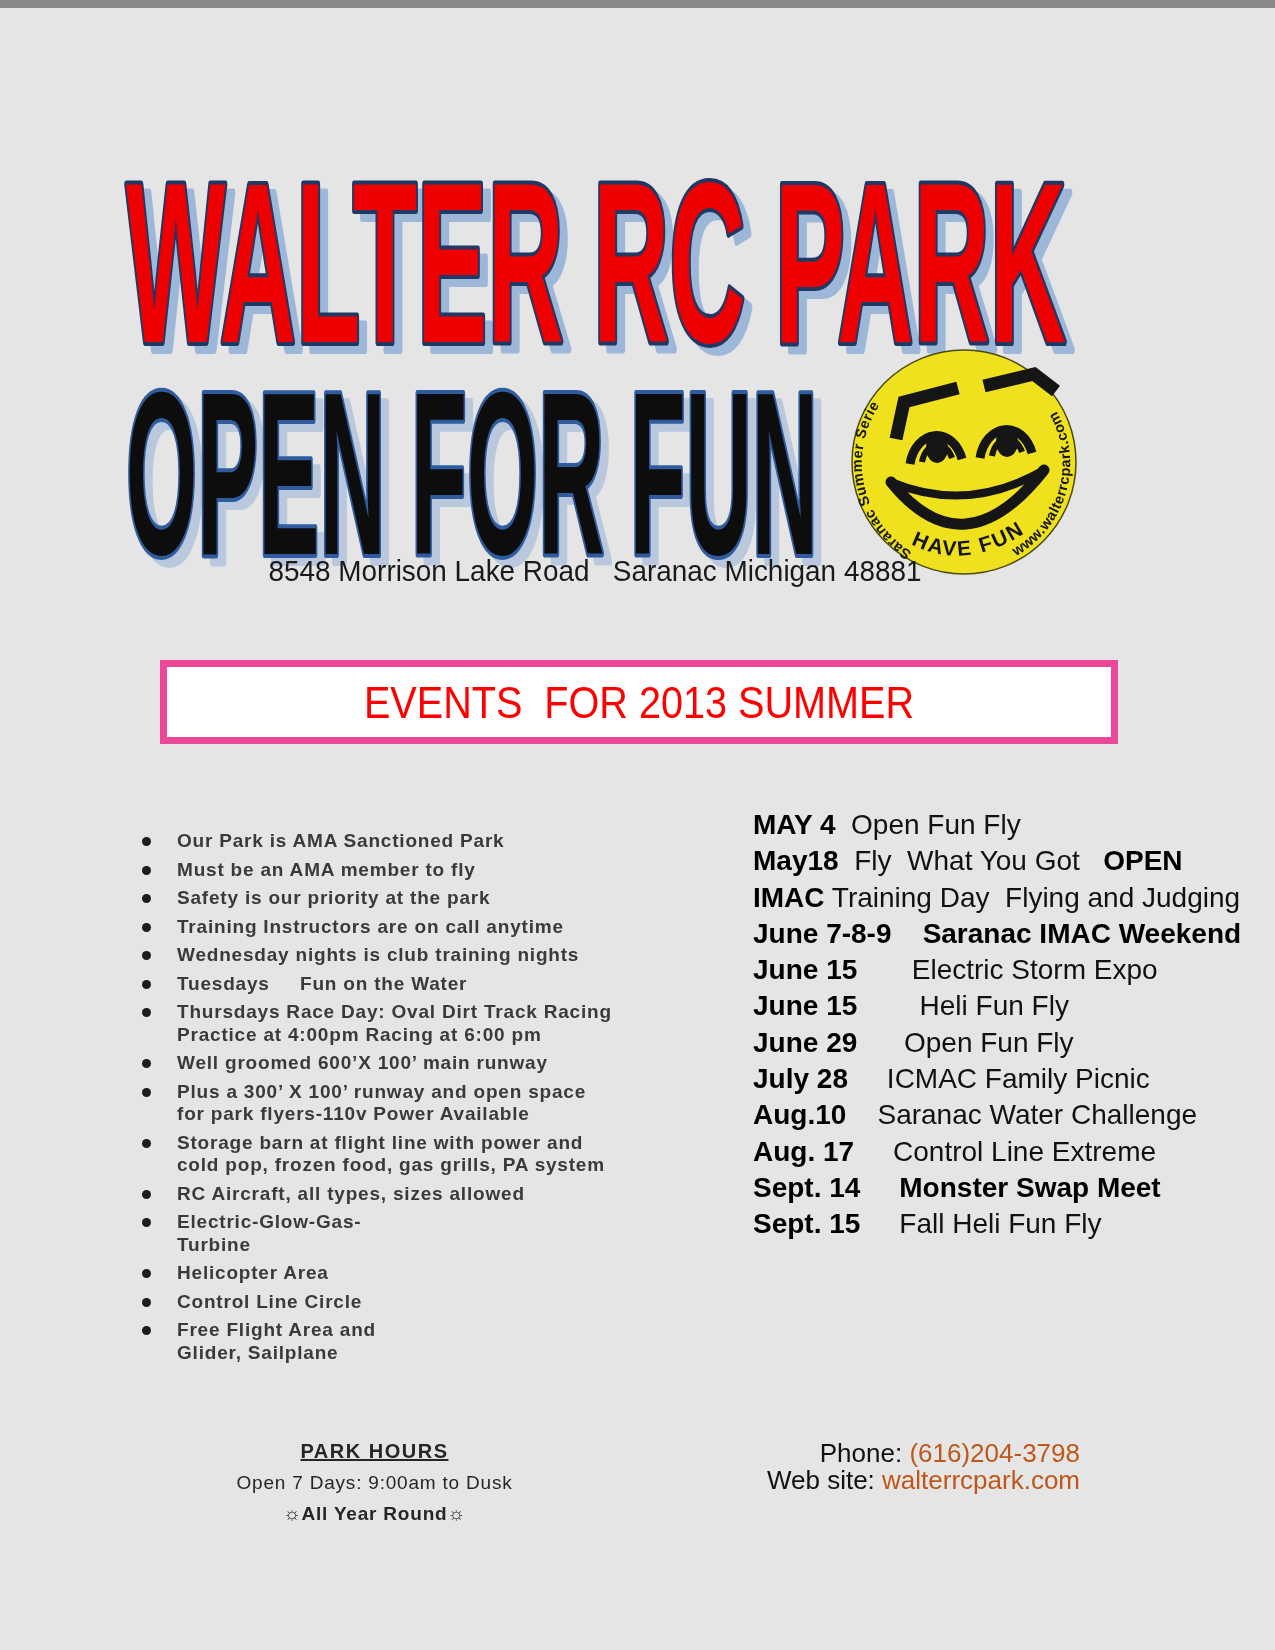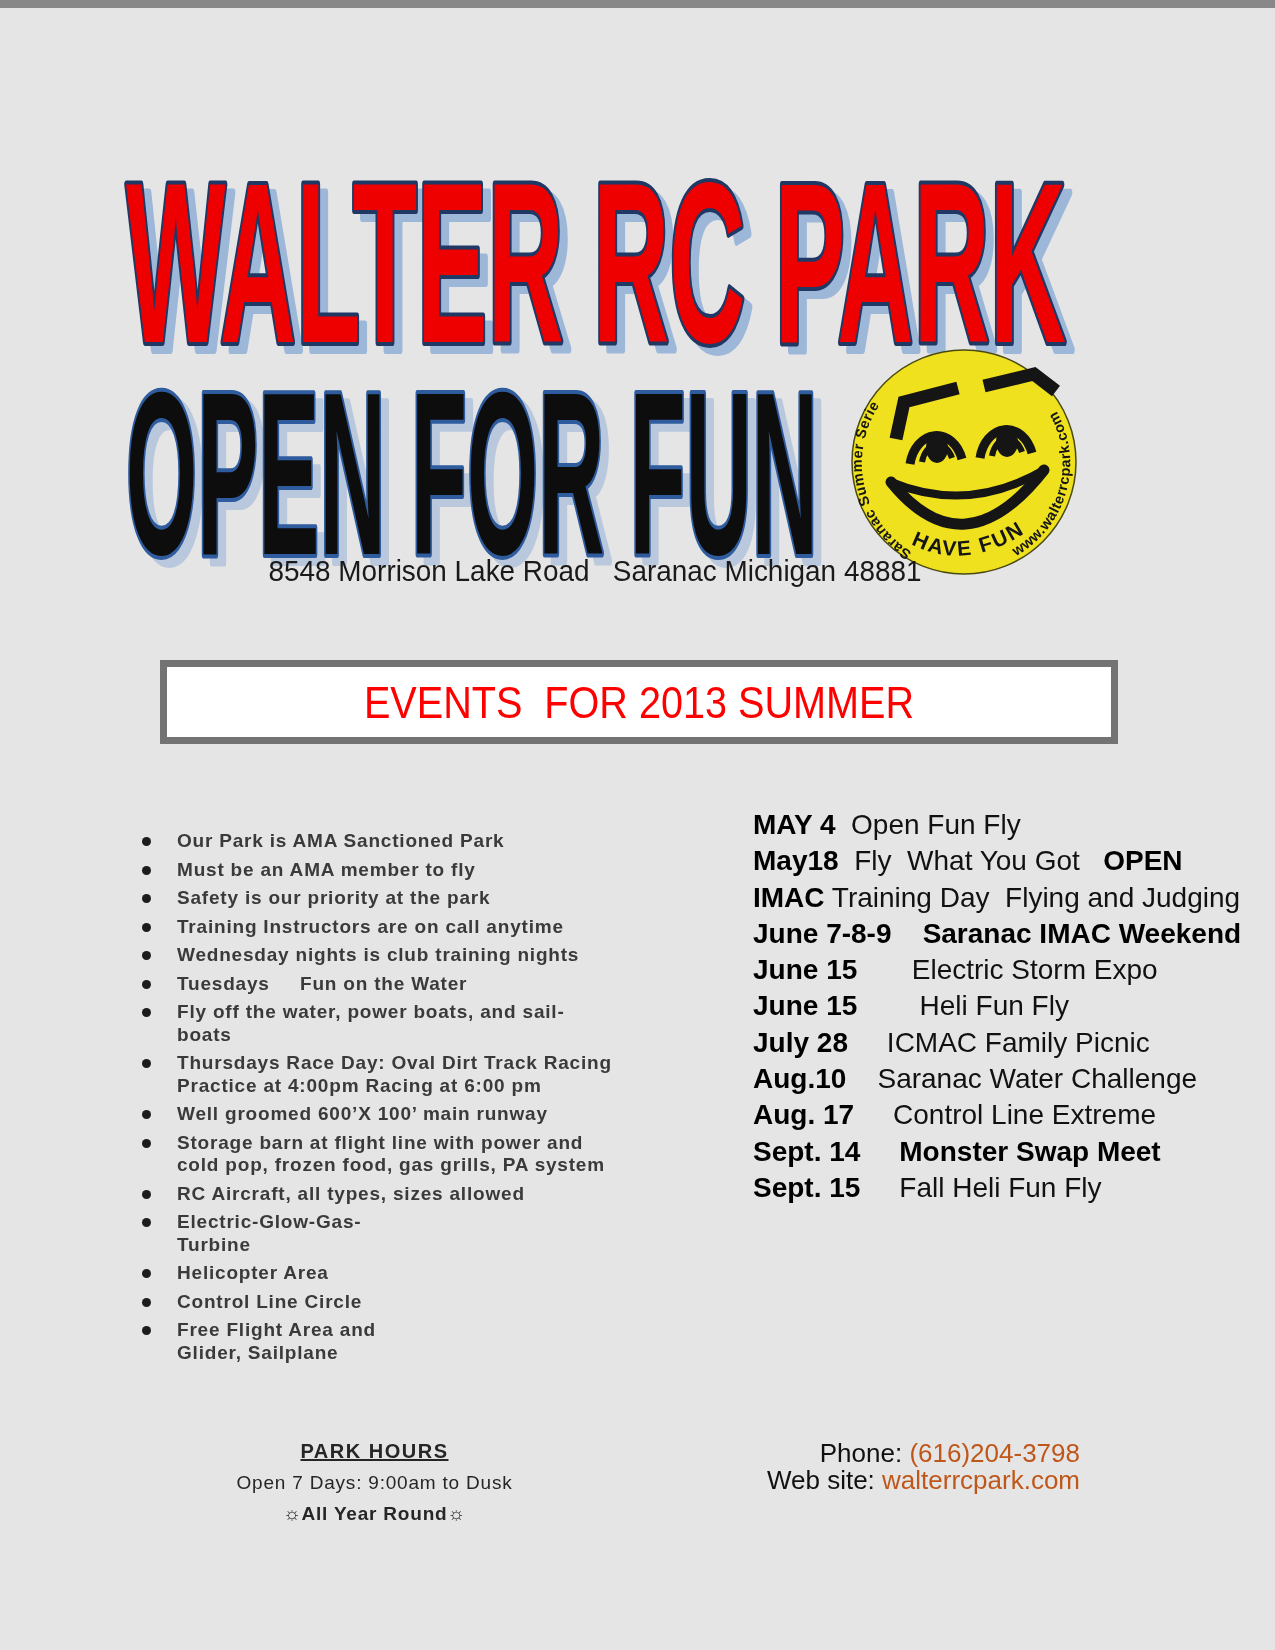--- a/index.html
+++ b/index.html
@@ -21,21 +21,21 @@
   .wordart.t2{stroke:#2E5C9E;stroke-width:8px;}
   
   .address{
     position:absolute;left:130px;top:546px;width:930px;text-align:center;
     font-size:30px;color:#1a1a1a;white-space:pre;
     transform:scaleX(.93);transform-origin:center;
   }
   
   .banner{
     position:absolute;left:160px;top:652px;width:958px;height:84px;
-    box-sizing:border-box;border:7px solid #737373;background:#fff;
+    box-sizing:border-box;border:7px solid #ec4899;background:#fff;
   }
   .banner-text{
     width:100%;height:70px;line-height:72px;text-align:center;
     font-size:44px;color:#FF0000;white-space:pre;
     transform:scaleX(.9);transform-origin:center;
   }
   
   .logo-svg{position:absolute;left:846px;top:336px;}
   .logo-arc-text{font-family:"Liberation Sans",sans-serif;font-weight:bold;
     font-size:14.5px;fill:#151515;letter-spacing:.5px;}
@@ -125,43 +125,44 @@
     <div class="banner-text">EVENTS  FOR 2013 SUMMER</div>
   </div>
 
   <ul class="features">
       <li><span>Our Park is AMA Sanctioned Park</span></li>
       <li><span>Must be an AMA member to fly</span></li>
       <li><span>Safety is our priority at the park</span></li>
       <li><span>Training Instructors are on call anytime</span></li>
       <li><span>Wednesday nights is club training nights</span></li>
       <li><span>Tuesdays     Fun on the Water</span></li>
-      <li><span>Fly off the water, power boats, and sail-
-boats</span></li>
       <li><span>Thursdays Race Day: Oval Dirt Track Racing
 Practice at 4:00pm Racing at 6:00 pm</span></li>
       <li><span>Well groomed 600’X 100’ main runway</span></li>
+      <li><span>Plus a 300’ X 100’ runway and open space
+for park flyers-110v Power Available</span></li>
       <li><span>Storage barn at flight line with power and
 cold pop, frozen food, gas grills, PA system</span></li>
       <li><span>RC Aircraft, all types, sizes allowed</span></li>
       <li><span>Electric-Glow-Gas-
 Turbine</span></li>
       <li><span>Helicopter Area</span></li>
       <li><span>Control Line Circle</span></li>
       <li><span>Free Flight Area and
 Glider, Sailplane</span></li>
     </ul>
 
   <div class="events-col">
       <div class="event-line"><span class="b">MAY 4</span><span>  Open Fun Fly</span></div>
       <div class="event-line"><span class="b">May18</span><span>  Fly  What You Got   </span><span class="b">OPEN</span></div>
       <div class="event-line"><span class="b">IMAC</span><span> Training Day  Flying and Judging</span></div>
       <div class="event-line"><span class="b">June 7-8-9</span><span>    </span><span class="b">Saranac IMAC Weekend</span></div>
       <div class="event-line"><span class="b">June 15</span><span>       Electric Storm Expo</span></div>
       <div class="event-line"><span class="b">June 15</span><span>        Heli Fun Fly</span></div>
+      <div class="event-line"><span class="b">June 29</span><span>      Open Fun Fly</span></div>
       <div class="event-line"><span class="b">July 28</span><span>     ICMAC Family Picnic</span></div>
       <div class="event-line"><span class="b">Aug.10</span><span>    Saranac Water Challenge</span></div>
       <div class="event-line"><span class="b">Aug. 17</span><span>     Control Line Extreme</span></div>
       <div class="event-line"><span class="b">Sept. 14</span><span>     </span><span class="b">Monster Swap Meet</span></div>
       <div class="event-line"><span class="b">Sept. 15</span><span>     Fall Heli Fun Fly</span></div>
     </div>
 
   <div class="park-hours">
     <div class="ph-title">PARK HOURS</div>
     <div class="ph-line1">Open 7 Days: 9:00am to Dusk</div>

